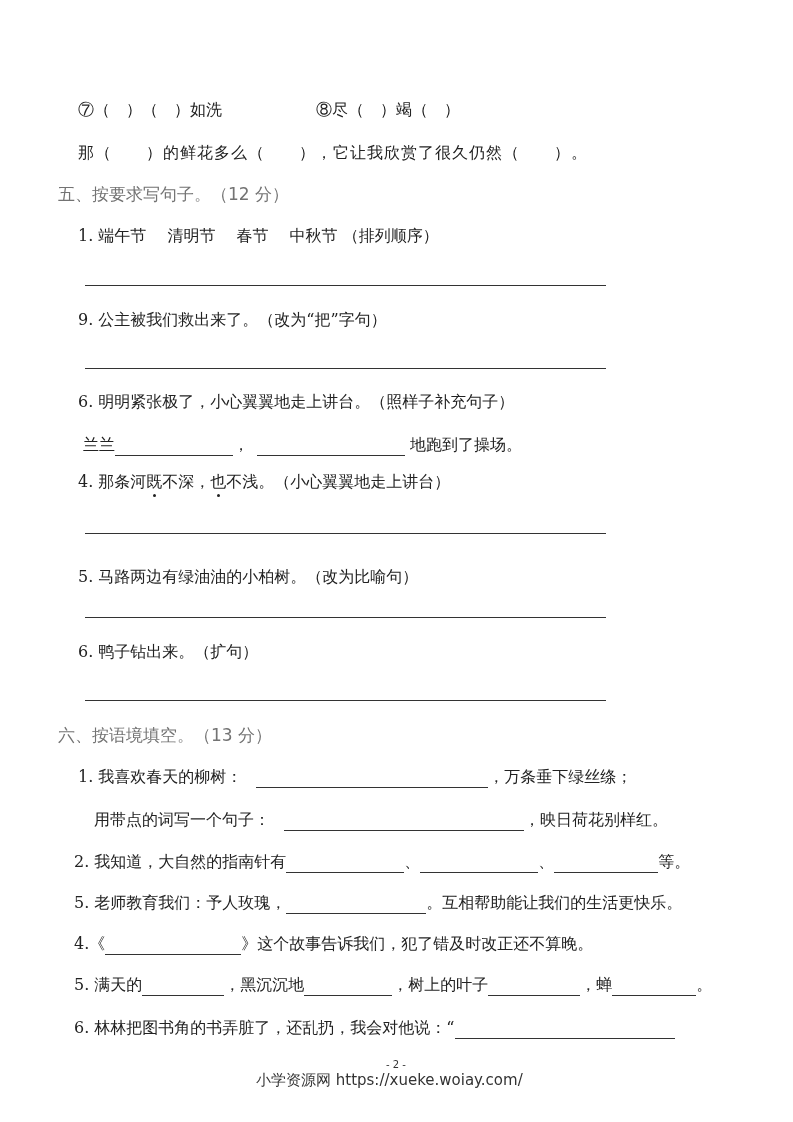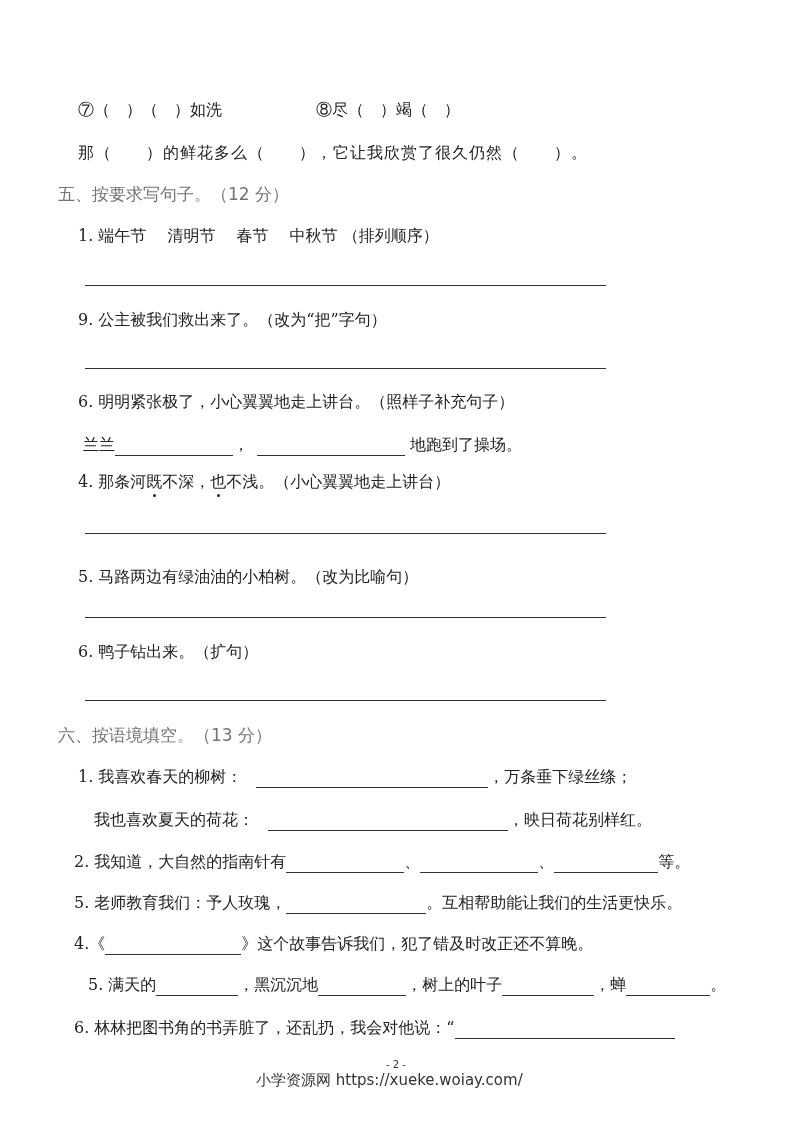--- a/index.html
+++ b/index.html
@@ -49,36 +49,36 @@
 
   <div class="abs t" style="left:78px; top:642px;">6. 鸭子钻出来。（扩句）</div>
   <div class="line" style="left:85px; top:700px; width:521px;"></div>
 
   <div class="abs h" style="left:58px; top:724px;">六、按语境填空。（13 分）</div>
 
   <div class="abs t" style="left:78px; top:767px;">
     <span>1. 我喜欢春天的柳树：</span><span class="blank" style="width:232px; margin-left:14px;"></span><span>，万条垂下绿丝绦；</span>
   </div>
   <div class="abs t" style="left:94px; top:810px;">
-    <span>我也喜欢夏天的荷花：</span><span class="blank" style="width:240px; margin-left:14px;"></span><span>，映日荷花别样红。</span>
+    <span>用带点的词写一个句子：</span><span class="blank" style="width:240px; margin-left:14px;"></span><span>，映日荷花别样红。</span>
   </div>
 
   <div class="abs t" style="left:74px; top:852px;">
     <span>2. 我知道，大自然的指南针有</span><span class="blank" style="width:118px;"></span><span>、</span><span class="blank" style="width:118px;"></span><span>、</span><span class="blank" style="width:104px;"></span><span>等。</span>
   </div>
 
   <div class="abs t" style="left:74px; top:893px;">
     <span>5. 老师教育我们：予人玫瑰，</span><span class="blank" style="width:140px;"></span><span>。互相帮助能让我们的生活更快乐。</span>
   </div>
 
   <div class="abs t" style="left:74px; top:934px;">
     <span>4.《</span><span class="blank" style="width:136px;"></span><span>》这个故事告诉我们，犯了错及时改正还不算晚。</span>
   </div>
 
-  <div class="abs t" style="left:88px; top:975px;text-align:right;">
+  <div class="abs t" style="left:74px; top:975px;text-align:right;">
     <span>5. 满天的</span><span class="blank" style="width:82px;"></span><span>，黑沉沉地</span><span class="blank" style="width:88px;"></span><span>，树上的叶子</span><span class="blank" style="width:92px;"></span><span>，蝉</span><span class="blank" style="width:84px;"></span><span>。</span>
   </div>
 
   <div class="abs t" style="left:74px; top:1018px;">
     <span>6. 林林把图书角的书弄脏了，还乱扔，我会对他说：“</span><span class="blank" style="width:220px;"></span>
   </div>
 
   <div class="abs footer-page" style="left:386px; top:1059px;">- 2 -</div>
   <div class="abs footer-url" style="left:256px; top:1071px;">小学资源网 https://xueke.woiay.com/</div>
 

